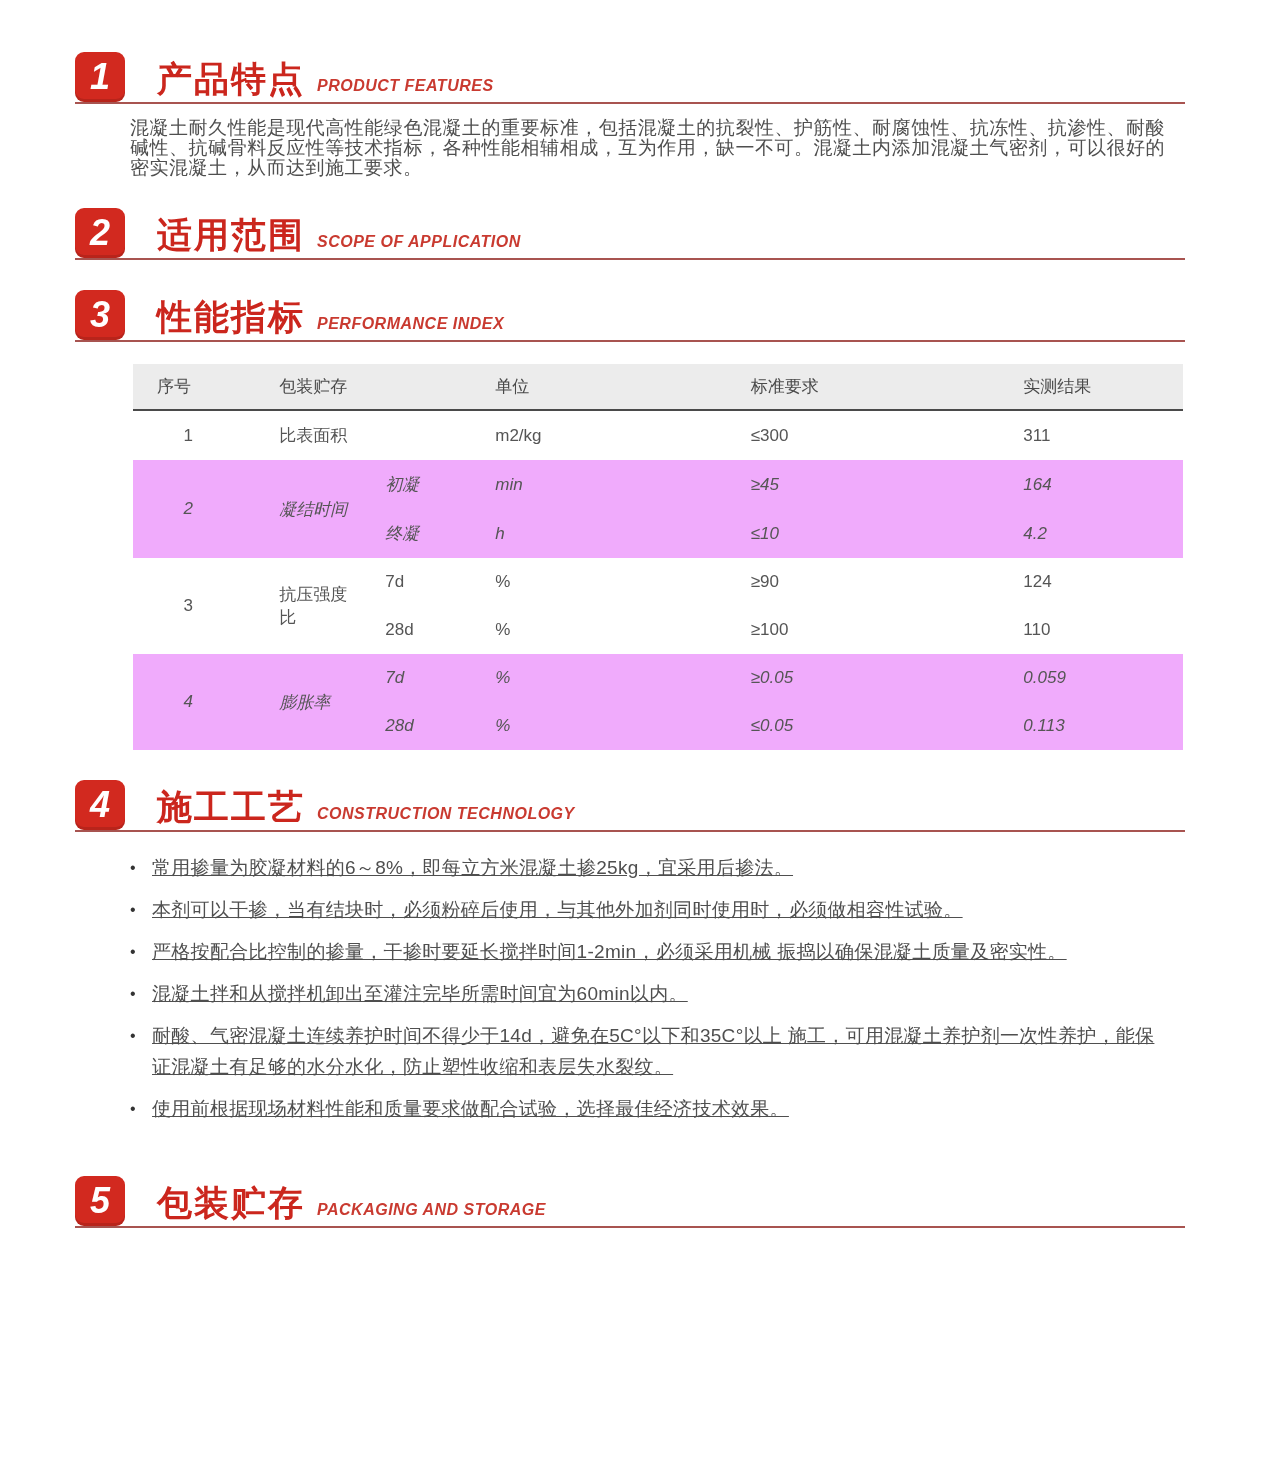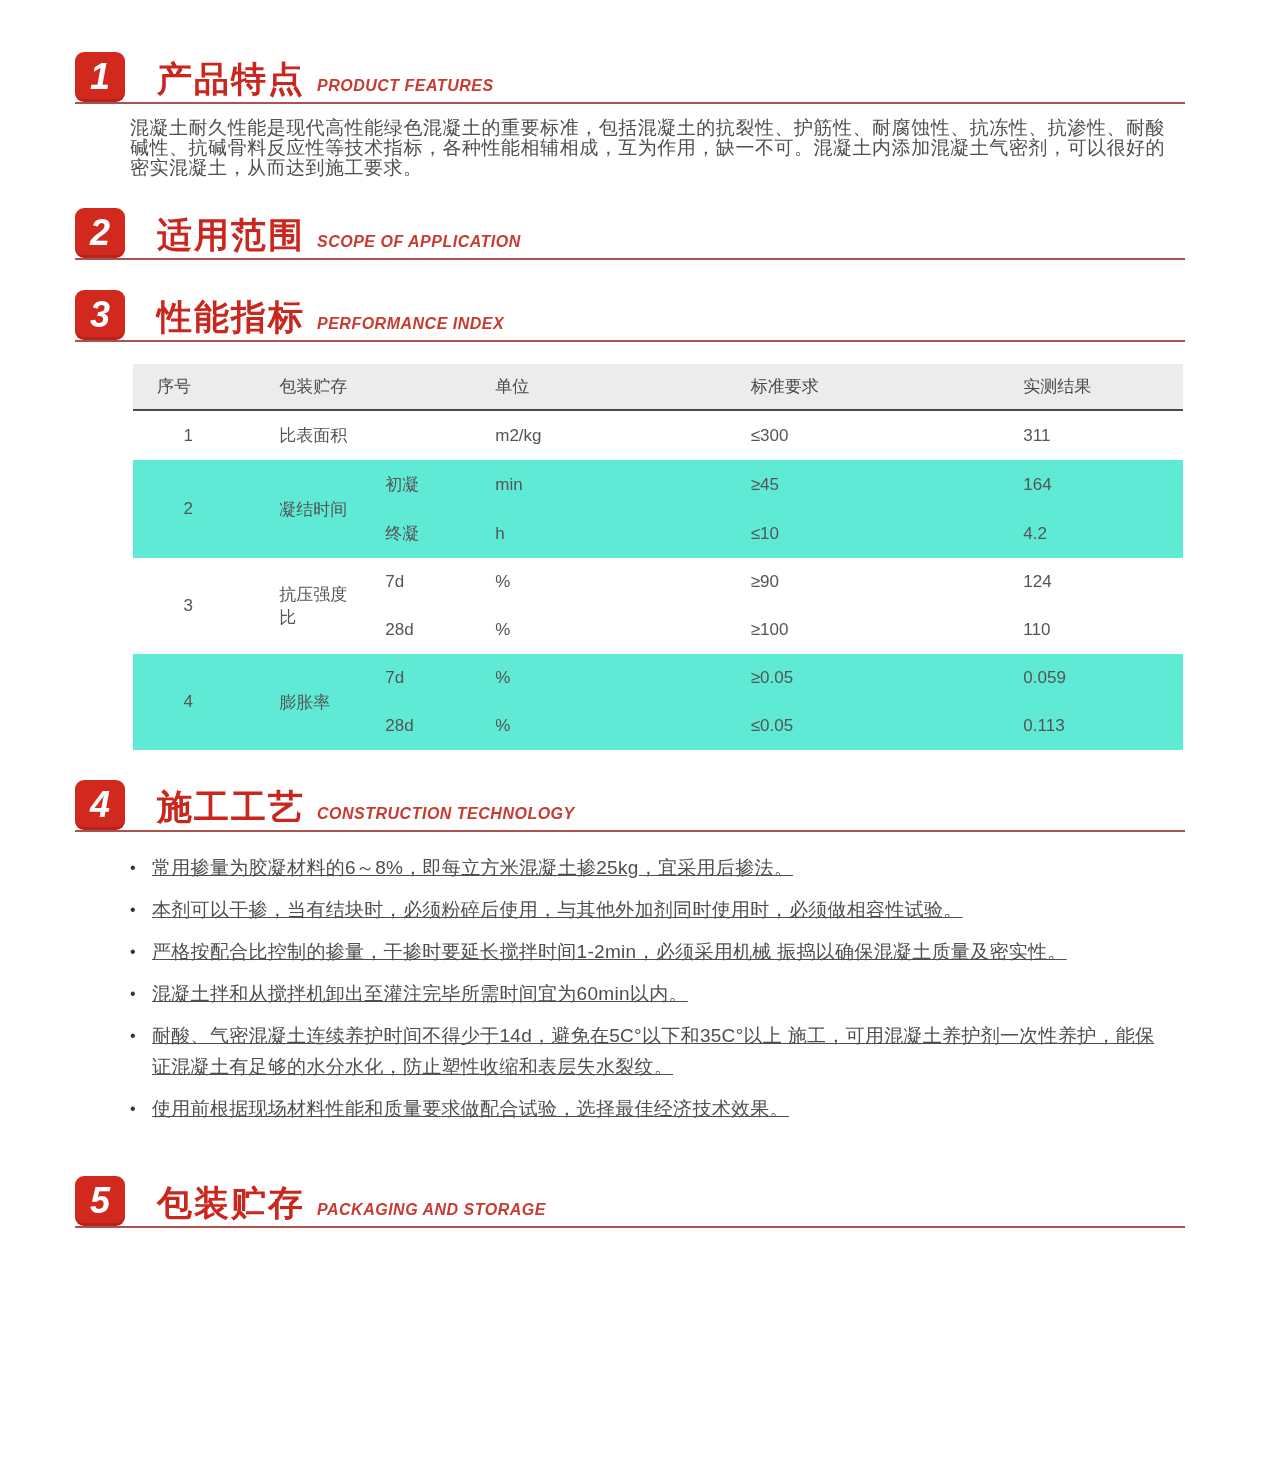--- a/index.html
+++ b/index.html
@@ -51,21 +51,21 @@
     border-collapse:collapse; table-layout:fixed;
     width:1050px; margin:22px 0 0 58px;
     font-size:17px; color:#555555;
   }
   .perf th {
     background:#ececec; font-weight:400; text-align:left;
     padding:11px 24px; border-bottom:2px solid #4a4a4a;
     color:#4a4a4a;
   }
   .perf td { padding:13px 8px; vertical-align:middle; background:#ffffff; }
-  .perf tr.shade td { background:#5eead4; }
+  .perf tr.shade td { background:#f0abfc;font-style:italic; }
   .c-no  { width:95px;  text-align:center; }
   .c-item{ width:200px; padding-left:36px !important; }
   .c-sub { width:145px; padding-left:26px !important; }
   .c-unit{ width:215px; padding-left:20px !important; }
   .c-std { width:235px; padding-left:26px !important; }
   .c-res { width:160px; padding-left:26px !important; }
   .perf td.c-sub, .perf td.c-unit, .perf td.c-std, .perf td.c-res { height:48px; }
 
   
   .bullets { list-style:none; margin:20px 0 0 55px; width:1035px; }

